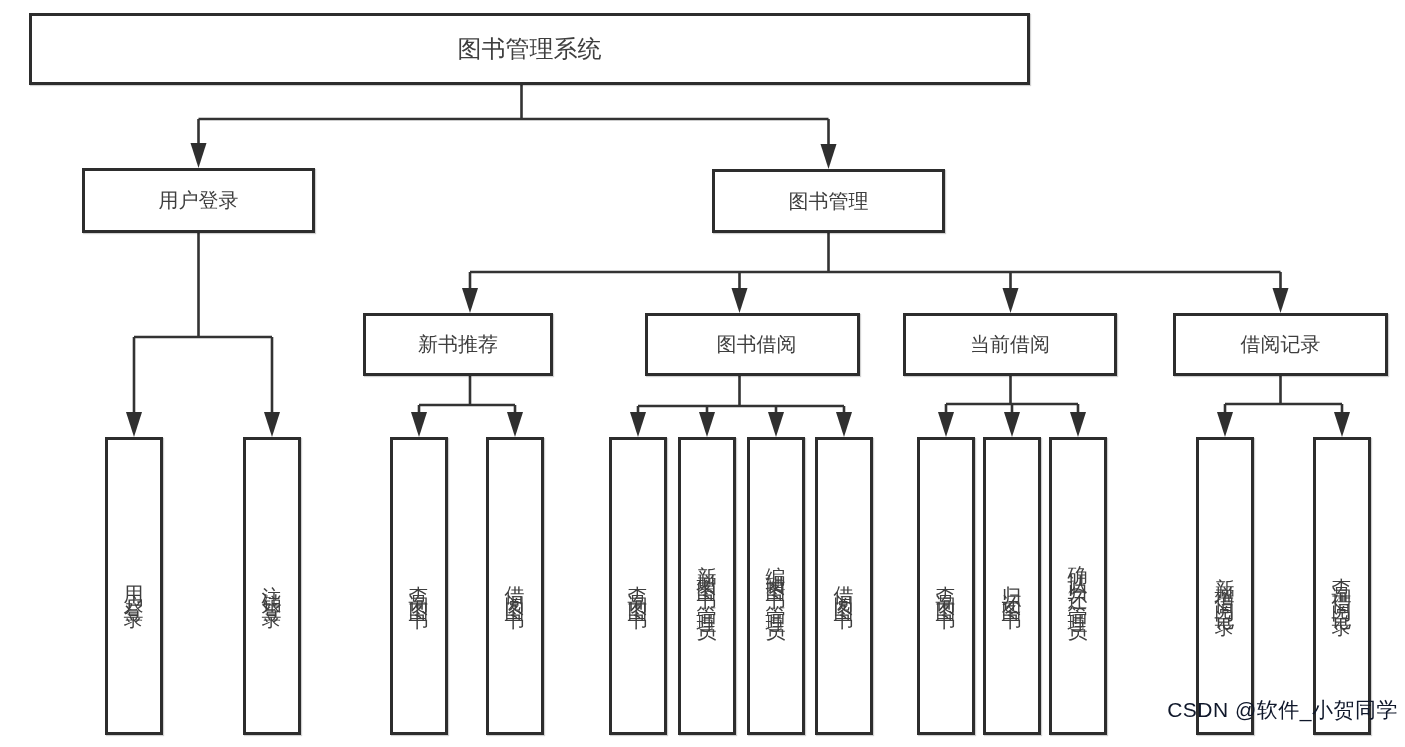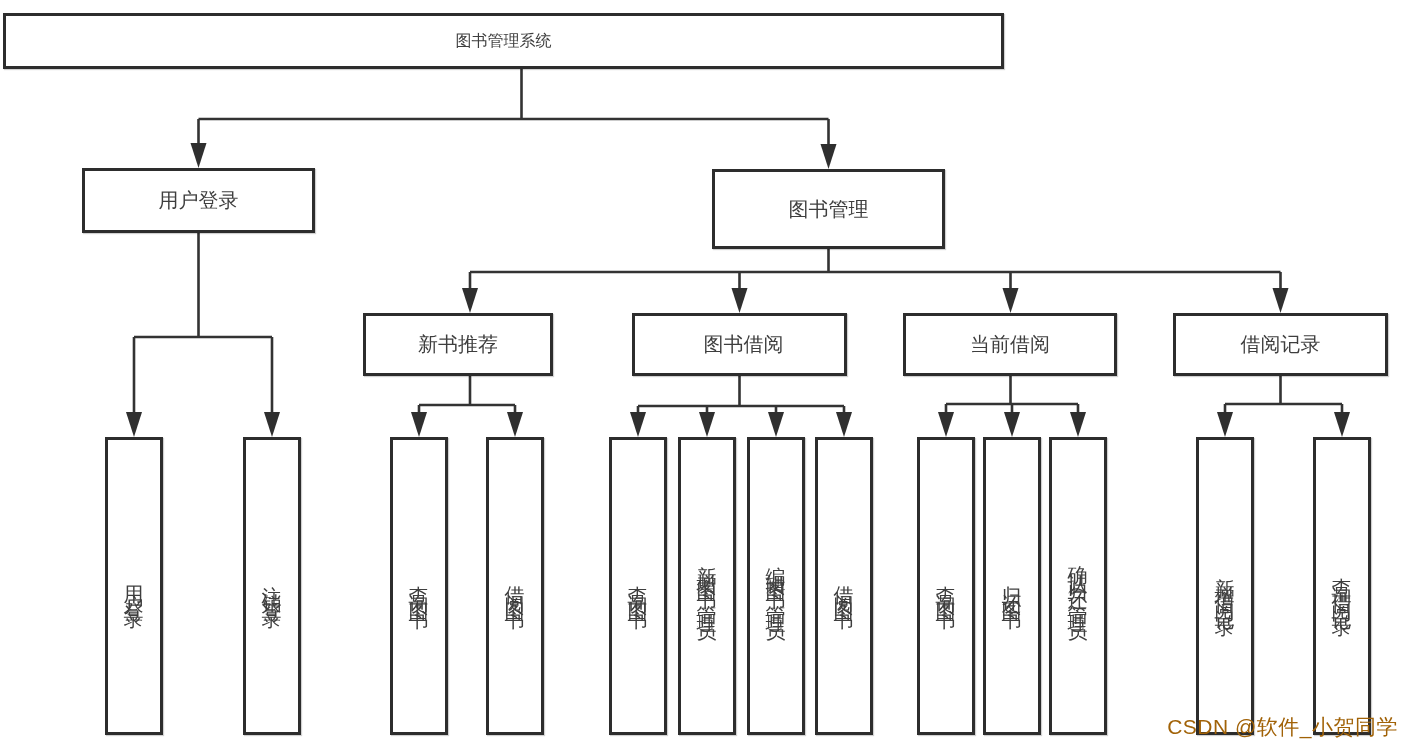--- a/index.html
+++ b/index.html
@@ -18,36 +18,36 @@
     background: #ffffff;
     border: 3px solid #2d2d2d;
     display: flex;
     align-items: center;
     justify-content: center;
     color: #3e3e3e;
     box-shadow: 1px 1px 1px rgba(0,0,0,0.18);
     z-index: 2;
   }
   .box .lbl { white-space: nowrap; }
-  .root  { left: 3px;  top: 13px;  width: 1001px; height: 56px; font-size: 16px; }
+  .root  { left: 29px;  top: 13px;  width: 1001px; height: 72px; font-size: 24px; }
   .hbox2 { height: 65px; width: 233px; top: 168px; font-size: 20px; }
   .hbox3 { height: 63px; width: 215px; top: 313px; font-size: 20px; }
   .vbox  { top: 437px; width: 58px; height: 298px; font-size: 20px; }
   .vbox .lbl {
     writing-mode: vertical-rl;
     text-orientation: mixed;
     letter-spacing: 8px;
     line-height: 1;
   }
   .watermark {
     position: absolute;
     right: 7px;
-    bottom: 6px;
+    bottom: 23px;
     font-size: 21px;
-    color: #a16207;
+    color: #0f172a;
     letter-spacing: 0.5px;
     z-index: 10;
     white-space: nowrap;
   }
 </style>
 </head>
 <body>
 
 <div class="canvas">
 
@@ -84,28 +84,28 @@
     </g>
   </svg>
 
   <div class="box root">
     <span class="lbl">图书管理系统</span>
   </div>
 
   <div class="box hbox2" style="left:82px;">
     <span class="lbl">用户登录</span>
   </div>
-  <div class="box hbox2" style="left:712px;top:169px;height:80px;">
+  <div class="box hbox2" style="left:712px;top:169px;height:64px;">
     <span class="lbl">图书管理</span>
   </div>
 
   <div class="box hbox3" style="left:363px;width:190px;">
     <span class="lbl">新书推荐</span>
   </div>
-  <div class="box hbox3" style="left:632px;padding-left:8px;">
+  <div class="box hbox3" style="left:645px;padding-left:8px;">
     <span class="lbl">图书借阅</span>
   </div>
   <div class="box hbox3" style="left:903px;width:214px;text-align:right;">
     <span class="lbl">当前借阅</span>
   </div>
   <div class="box hbox3" style="left:1173px;">
     <span class="lbl">借阅记录</span>
   </div>
 
   <div class="box vbox" style="left:105px;">

